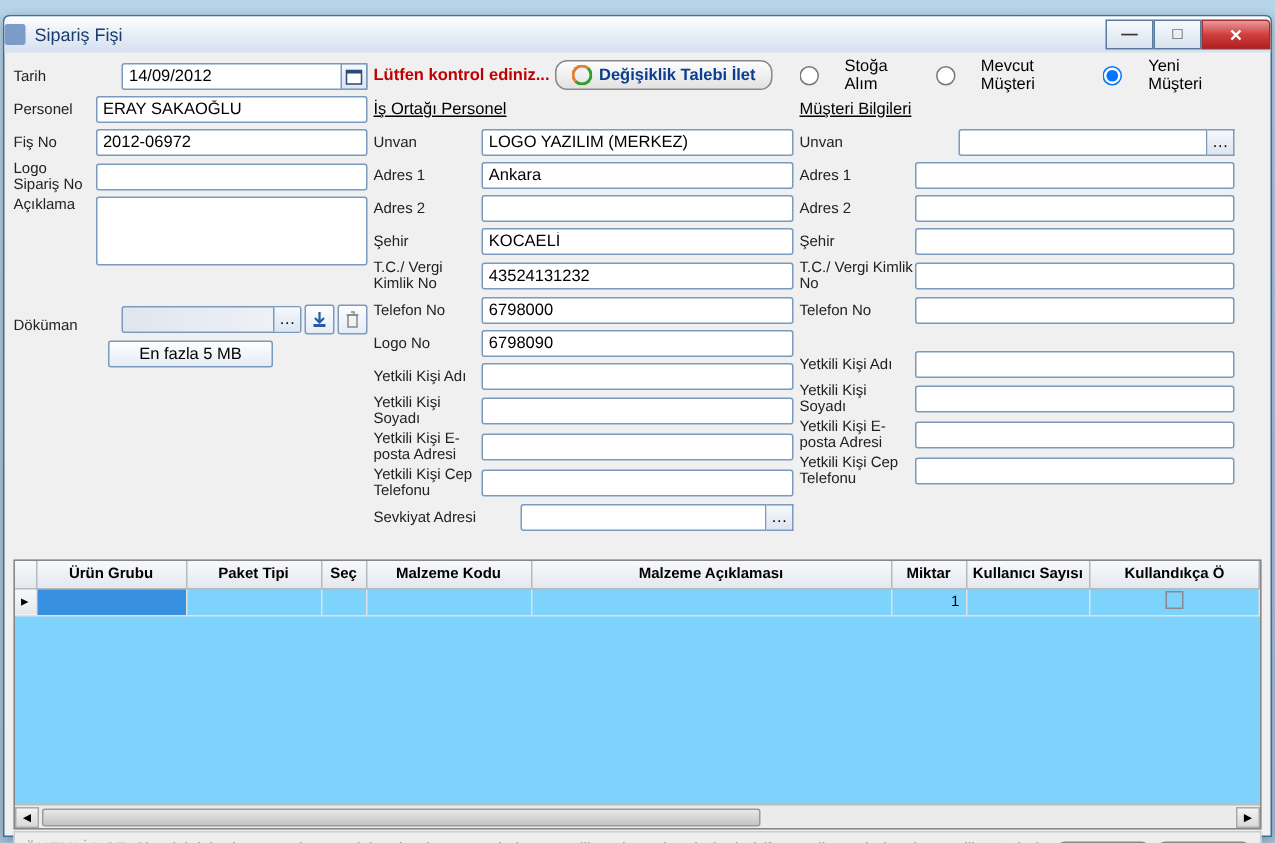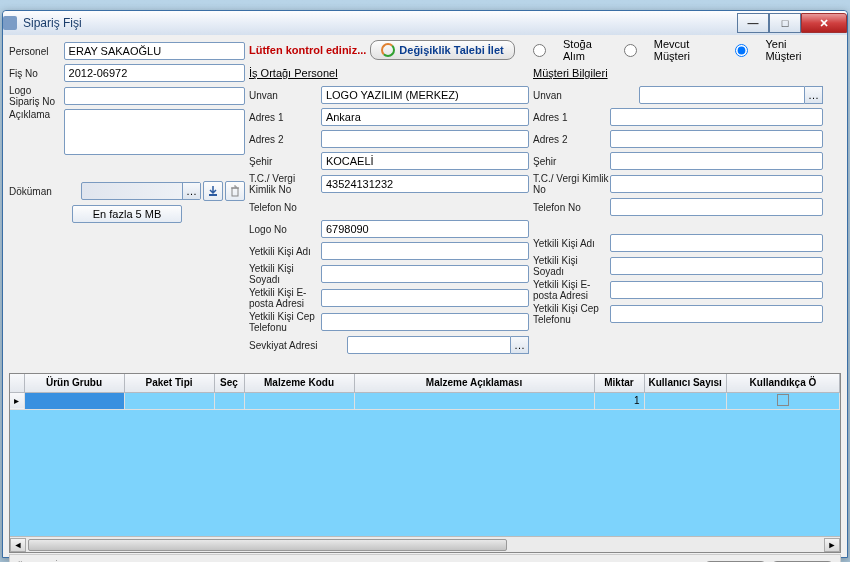--- a/index.html
+++ b/index.html
@@ -27,21 +27,21 @@
 .section-header { height: 18px; display: flex; align-items: center; margin-bottom: 4px; }
 .warn-text { color: #c00000; font-weight: bold; font-size: 11px; }
 .change-btn { margin-left: 4px; height: 20px; padding: 1px 10px; border: 1px solid #888; border-radius: 8px; background: linear-gradient(to bottom,#fdfdfd,#e2e2e2); display: flex; align-items: center; gap: 4px; cursor: pointer; font-weight: bold; color: #0a3d8f; }
 .refresh-icon { width: 14px; height: 14px; border: 2px solid; border-color: #e08030 #30a030 #30a030 #e08030; border-radius: 50%; display: inline-block; }
 .tab-label { font-weight: normal; text-decoration: underline; font-size: 11px; }
 .radio-row { display: flex; gap: 10px; align-items: center; height: 18px; margin-bottom: 4px; }
 .radio-row label { display: flex; align-items: center; gap: 17px; cursor: pointer; font-size: 10px; }
 .input-with-btn { flex: 1; display: flex; }
 .input-with-btn input { flex: 1; border-radius: 2px 0 0 2px; }
 .input-with-btn .side-btn { width: 18px; height: 18px; border: 1px solid #7a9ac0; border-left: none; background: linear-gradient(to bottom,#f6f8fb,#dde5ef); display: flex; align-items: center; justify-content: center; cursor: pointer; }
-.doc-row { margin-top: 26px; }
+.doc-row { margin-top: 26px; align-items: flex-end; }
 .doc-input-group { flex: 1; display: flex; gap: 2px; align-items: center; }
 .doc-field { flex: 1; height: 18px; border: 1px solid #7a9ac0; background: linear-gradient(to right,#e0e5ee,#f0f3f7); border-radius: 2px; position: relative; }
 .doc-field .ell { position: absolute; right: 0; top: 0; width: 18px; height: 16px; background: linear-gradient(to bottom,#f6f8fb,#dde5ef); border-left: 1px solid #7a9ac0; display: flex; align-items: center; justify-content: center; cursor: pointer; }
 .icon-btn { width: 20px; height: 20px; border: 1px solid #7a9ac0; background: linear-gradient(to bottom,#fdfdfd,#e6ecf4); display: flex; align-items: center; justify-content: center; cursor: pointer; border-radius: 2px; }
 .max-size { margin-top: 4px; text-align: center; }
 .max-size-btn { padding: 2px 20px; border: 1px solid #7a9ac0; background: linear-gradient(to bottom,#fdfdfd,#e6ecf4); border-radius: 2px; cursor: pointer; display: inline-block; }
 .table-wrap { margin-top: 16px; border: 1px solid #888; background: #7dd3fc; height: 180px; overflow: hidden; position: relative; }
 .table { width: 100%; border-collapse: collapse; }
 .table th { background: linear-gradient(to bottom,#f8f9fb,#e4e8ee); border-right: 1px solid #b5b9c0; border-bottom: 1px solid #b5b9c0; padding: 3px 4px; font-weight: bold; font-size: 10px; text-align: center; height: 18px; white-space: nowrap; }
 .table td { border-right: 1px solid #e0e0e0; border-bottom: 1px solid #e0e0e0; padding: 1px 4px; height: 16px; font-size: 10px; }
@@ -70,20 +70,32 @@
       <div class="winbtn">□</div>
       <div class="winbtn close">✕</div>
     </div>
   </div>
 
   <div class="content">
     <div class="top-section">
 
       <div class="col1">
         <div class="form-row">
+          <div class="form-label">Tarih</div>
+          <div class="date-wrap">
+            <input type="text" value="14/09/2012" style="">
+            <div class="cal-btn">
+              <svg width="12" height="12" viewBox="0 0 12 12">
+                  <rect x="1" y="2" width="10" height="9" fill="#fff" stroke="#2a4a7a"></rect>
+                  <rect x="1" y="2" width="10" height="2" fill="#2a4a7a"></rect>
+                </svg>
+            </div>
+          </div>
+        </div>
+        <div class="form-row">
           <div class="form-label">Personel</div>
           <input type="text" value="ERAY SAKAOĞLU" style="">
         </div>
         <div class="form-row">
           <div class="form-label">Fiş No</div>
           <input type="text" value="2012-06972" style="">
         </div>
         <div class="form-row">
           <div class="form-label">Logo Sipariş No</div>
           <input type="text" value="" style="">
@@ -143,20 +155,21 @@
         <div class="form-row">
           <div class="form-label">Şehir</div>
           <input type="text" value="KOCAELİ" style="">
         </div>
         <div class="form-row">
           <div class="form-label">T.C./ Vergi Kimlik No</div>
           <input type="text" value="43524131232" style="">
         </div>
         <div class="form-row">
           <div class="form-label">Telefon No</div>
+          <input type="text" value="6798000" style="">
         </div>
         <div class="form-row">
           <div class="form-label">Logo No</div>
           <input type="text" value="6798090" style="">
         </div>
         <div class="form-row">
           <div class="form-label">Yetkili Kişi Adı</div>
           <input type="text" style="">
         </div>
         <div class="form-row">

